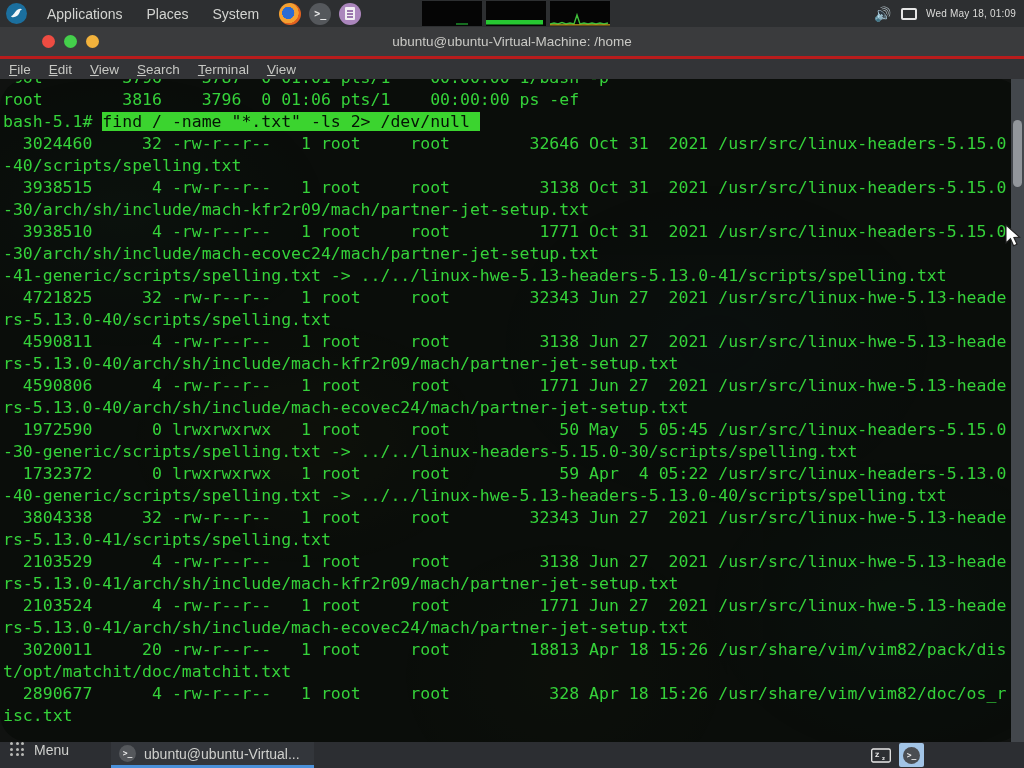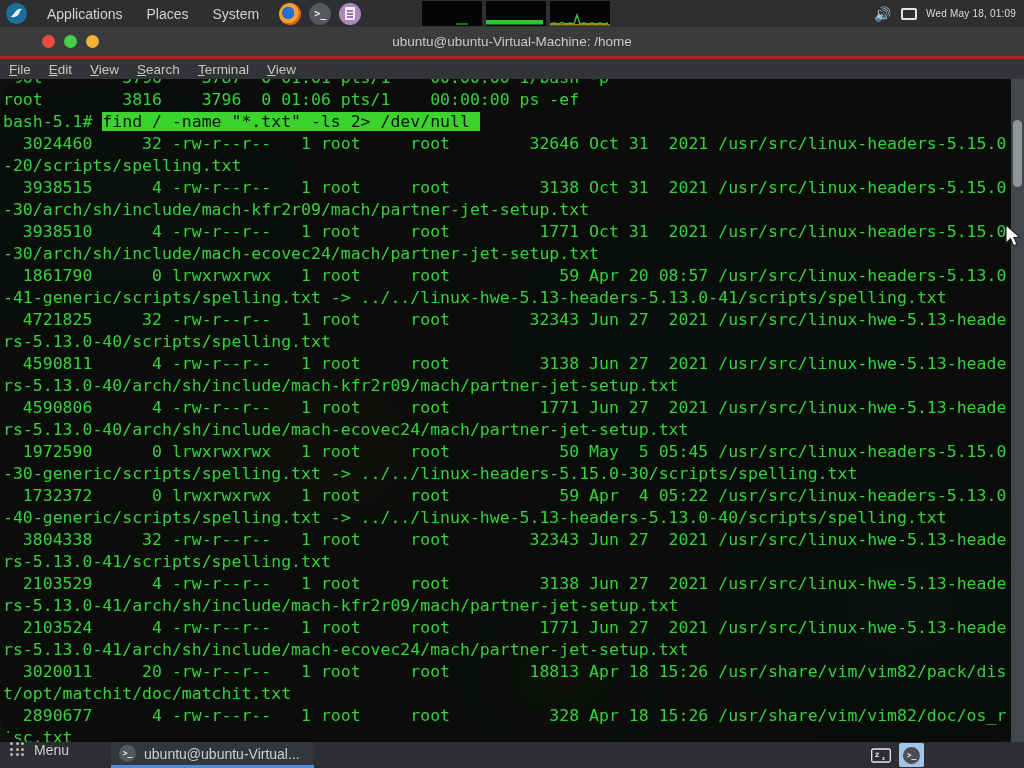--- a/index.html
+++ b/index.html
@@ -137,26 +137,25 @@
   <span class="mitem">View</span>
 </div>
 
 <div class="terminal">
   <div class="term-wallpaper"></div>
   <div class="term-text">
       <div class="tline"><span>root        3796    3787  0 01:01 pts/1    00:00:00 1/bash -p</span></div>
       <div class="tline"><span>root        3816    3796  0 01:06 pts/1    00:00:00 ps -ef</span></div>
       <div class="tline"><span>bash-5.1# </span><span class="hl">find / -name "*.txt" -ls 2&gt; /dev/null</span></div>
       <div class="tline"><span>  3024460     32 -rw-r--r--   1 root     root        32646 Oct 31  2021 /usr/src/linux-headers-5.15.0</span></div>
-      <div class="tline"><span>-20/scripts/spelling.txt</span></div>
+      <div class="tline"><span>-40/scripts/spelling.txt</span></div>
       <div class="tline"><span>  3938515      4 -rw-r--r--   1 root     root         3138 Oct 31  2021 /usr/src/linux-headers-5.15.0</span></div>
       <div class="tline"><span>-30/arch/sh/include/mach-kfr2r09/mach/partner-jet-setup.txt</span></div>
       <div class="tline"><span>  3938510      4 -rw-r--r--   1 root     root         1771 Oct 31  2021 /usr/src/linux-headers-5.15.0</span></div>
       <div class="tline"><span>-30/arch/sh/include/mach-ecovec24/mach/partner-jet-setup.txt</span></div>
-      <div class="tline"><span>  1861790      0 lrwxrwxrwx   1 root     root           59 Apr 20 08:57 /usr/src/linux-headers-5.13.0</span></div>
       <div class="tline"><span>-41-generic/scripts/spelling.txt -&gt; ../../linux-hwe-5.13-headers-5.13.0-41/scripts/spelling.txt</span></div>
       <div class="tline"><span>  4721825     32 -rw-r--r--   1 root     root        32343 Jun 27  2021 /usr/src/linux-hwe-5.13-heade</span></div>
       <div class="tline"><span>rs-5.13.0-40/scripts/spelling.txt</span></div>
       <div class="tline"><span>  4590811      4 -rw-r--r--   1 root     root         3138 Jun 27  2021 /usr/src/linux-hwe-5.13-heade</span></div>
       <div class="tline"><span>rs-5.13.0-40/arch/sh/include/mach-kfr2r09/mach/partner-jet-setup.txt</span></div>
       <div class="tline"><span>  4590806      4 -rw-r--r--   1 root     root         1771 Jun 27  2021 /usr/src/linux-hwe-5.13-heade</span></div>
       <div class="tline"><span>rs-5.13.0-40/arch/sh/include/mach-ecovec24/mach/partner-jet-setup.txt</span></div>
       <div class="tline"><span>  1972590      0 lrwxrwxrwx   1 root     root           50 May  5 05:45 /usr/src/linux-headers-5.15.0</span></div>
       <div class="tline"><span>-30-generic/scripts/spelling.txt -&gt; ../../linux-headers-5.15.0-30/scripts/spelling.txt</span></div>
       <div class="tline"><span>  1732372      0 lrwxrwxrwx   1 root     root           59 Apr  4 05:22 /usr/src/linux-headers-5.13.0</span></div>

